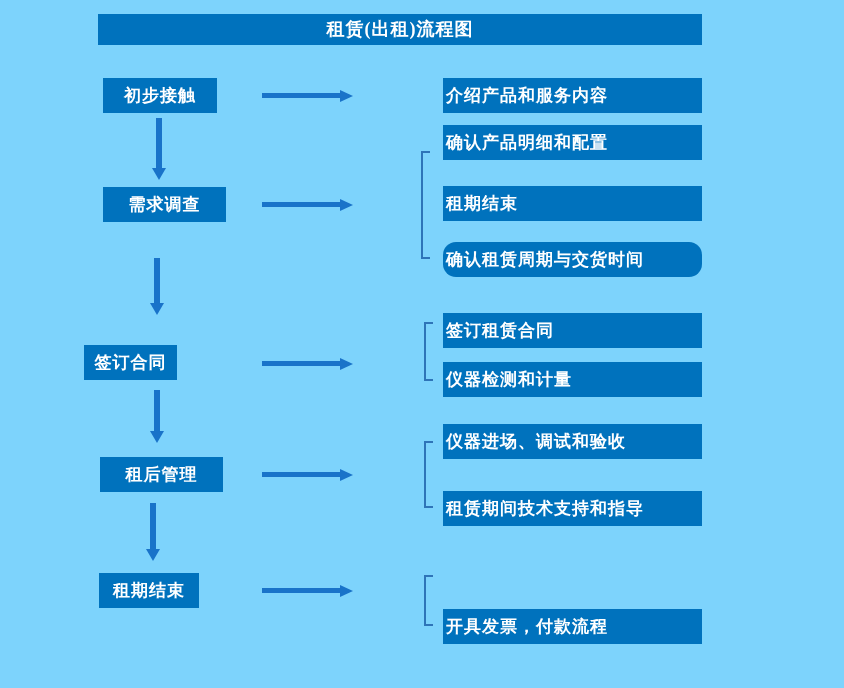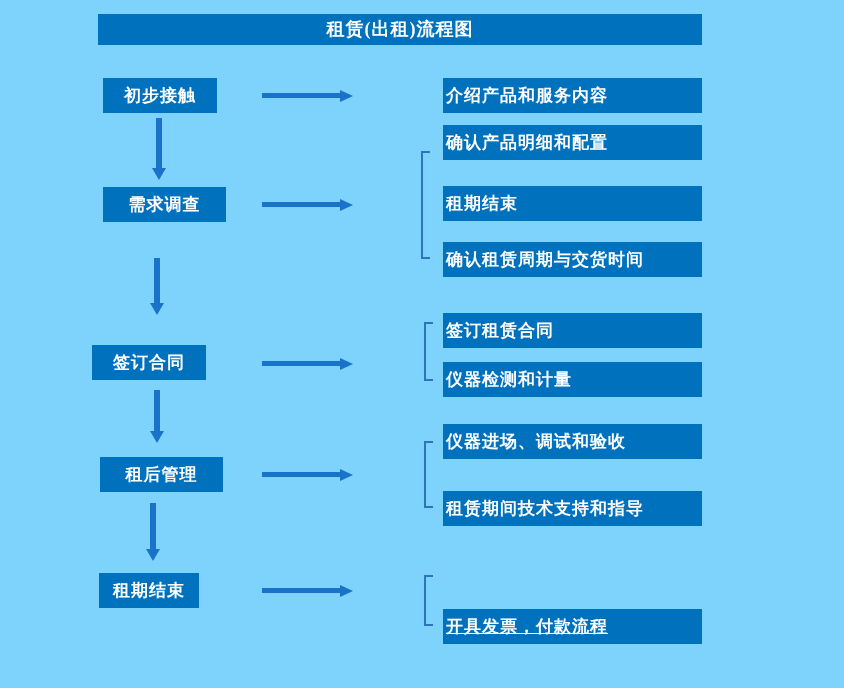--- a/index.html
+++ b/index.html
@@ -44,33 +44,33 @@
 </style>
 </head>
 <body>
 
 <div class="canvas">
 
   <div class="title-bar">租赁(出租)流程图</div>
 
   <div class="box step" style="left:103px;top:78px;width:114px;">初步接触</div>
   <div class="box step" style="left:103px;top:187px;width:123px;">需求调查</div>
-  <div class="box step" style="left:92px;top:345px;width:114px;font-family:Liberation Serif, serif;">签订合同</div>
+  <div class="box step" style="left:84px;top:345px;width:93px;font-family:Liberation Serif, serif;">签订合同</div>
   <div class="box step" style="left:100px;top:457px;width:123px;">租后管理</div>
   <div class="box step" style="left:99px;top:573px;width:100px;">租期结束</div>
 
   <div class="box detail" style="top:78px;">介绍产品和服务内容</div>
   <div class="box detail" style="top:125px;">确认产品明细和配置</div>
   <div class="box detail" style="top:186px;">租期结束</div>
-  <div class="box detail" style="top:242px;">确认租赁周期与交货时间</div>
+  <div class="box detail" style="top:242px;border-radius:13px;">确认租赁周期与交货时间</div>
   <div class="box detail" style="top:313px;">签订租赁合同</div>
   <div class="box detail" style="top:362px;">仪器检测和计量</div>
   <div class="box detail" style="top:424px;">仪器进场、调试和验收</div>
   <div class="box detail" style="top:491px;">租赁期间技术支持和指导</div>
-  <div class="box detail" style="top:609px;text-decoration:underline;">开具发票，付款流程</div>
+  <div class="box detail" style="top:609px;">开具发票，付款流程</div>
 
   <div class="harrow" style="top:89px;">
       <div class="hshaft"></div>
       <div class="hhead"></div>
     </div>
   <div class="harrow" style="top:198px;">
       <div class="hshaft"></div>
       <div class="hhead"></div>
     </div>
   <div class="harrow" style="top:357px;">

